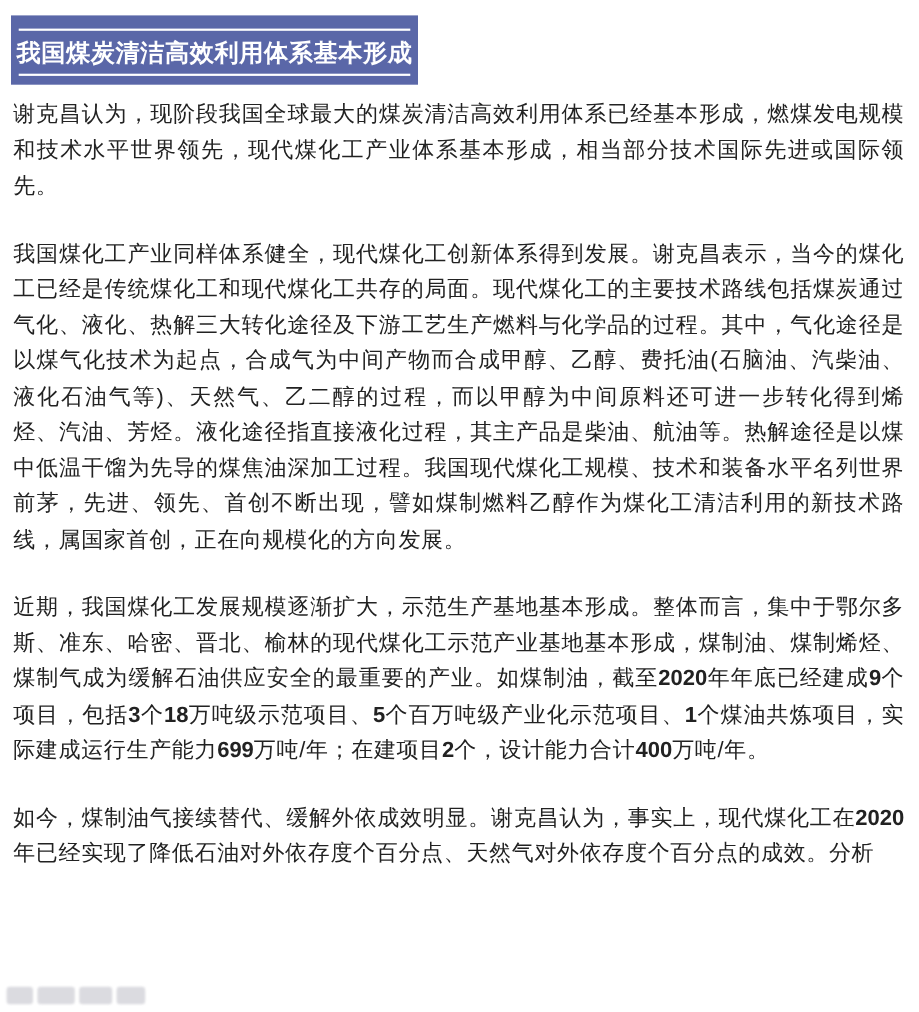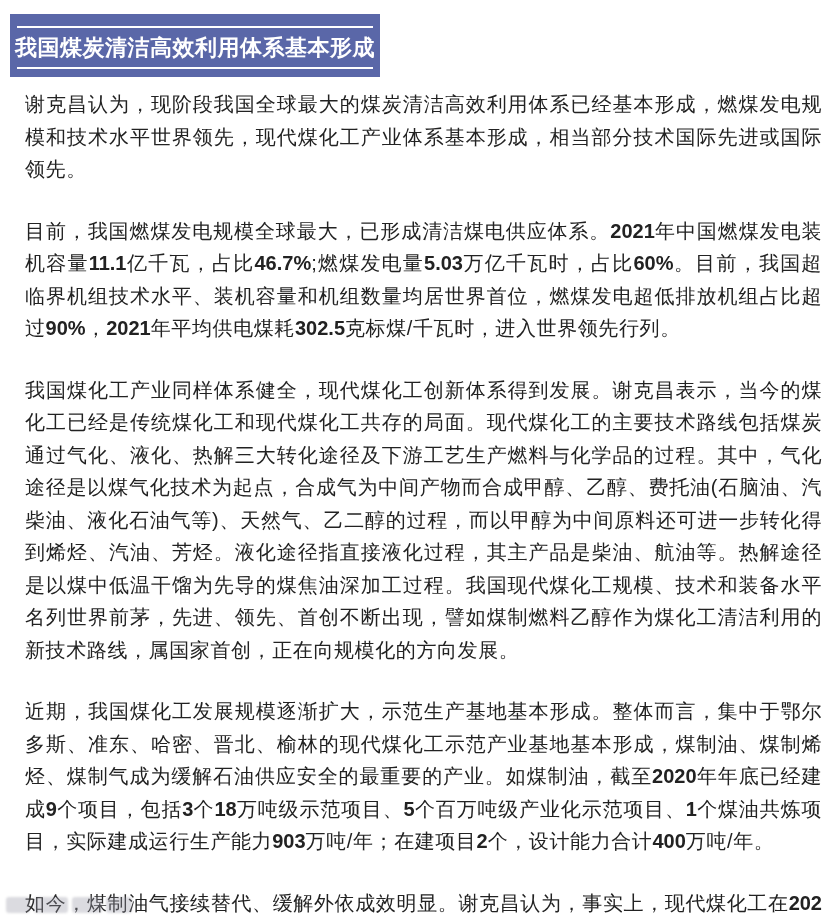--- a/index.html
+++ b/index.html
@@ -50,21 +50,21 @@
     white-space: nowrap;
   }
   
   .article {
     position: absolute;
     left: 12px;
     top: 88px;
     width: 810px;
   }
   .para {
-    margin: 0 0 29px 13px;
+    margin: 0 0 29px 0;
     font-size: 20px;
     line-height: 32.5px;
     letter-spacing: 0.6px;
     color: #222222;
     text-align: justify;
     text-justify: inter-ideograph;
     word-break: break-all;
   }
   .para b {
     font-weight: 700;
@@ -100,23 +100,22 @@
 <div class="page">
 
   <div class="title-badge">
     <div class="title-badge-inner">
       <span class="title-badge-text">我国煤炭清洁高效利用体系基本形成</span>
     </div>
   </div>
 
   <div class="article">
     <p class="para">谢克昌认为，现阶段我国全球最大的煤炭清洁高效利用体系已经基本形成，燃煤发电规模和技术水平世界领先，现代煤化工产业体系基本形成，相当部分技术国际先进或国际领先。</p>
-    <p class="para">目前，我国燃煤发电规模全球最大，已形成清洁煤电供应体系。<b>2021</b>年中国燃煤发电装机容量<b>11.1</b>亿千瓦，占比<b>46.7%</b>;燃煤发电量<b>5.03</b>万亿千瓦时，占比<b>60%</b>。目前，我国超临界机组技术水平、装机容量和机组数量均居世界首位，燃煤发电超低排放机组占比超过<b>90%</b>，<b>2021</b>年平均供电煤耗<b>302.5</b>克标煤/千瓦时，进入世界领先行列。</p>
     <p class="para">我国煤化工产业同样体系健全，现代煤化工创新体系得到发展。谢克昌表示，当今的煤化工已经是传统煤化工和现代煤化工共存的局面。现代煤化工的主要技术路线包括煤炭通过气化、液化、热解三大转化途径及下游工艺生产燃料与化学品的过程。其中，气化途径是以煤气化技术为起点，合成气为中间产物而合成甲醇、乙醇、费托油(石脑油、汽柴油、液化石油气等)、天然气、乙二醇的过程，而以甲醇为中间原料还可进一步转化得到烯烃、汽油、芳烃。液化途径指直接液化过程，其主产品是柴油、航油等。热解途径是以煤中低温干馏为先导的煤焦油深加工过程。我国现代煤化工规模、技术和装备水平名列世界前茅，先进、领先、首创不断出现，譬如煤制燃料乙醇作为煤化工清洁利用的新技术路线，属国家首创，正在向规模化的方向发展。</p>
-    <p class="para">近期，我国煤化工发展规模逐渐扩大，示范生产基地基本形成。整体而言，集中于鄂尔多斯、准东、哈密、晋北、榆林的现代煤化工示范产业基地基本形成，煤制油、煤制烯烃、煤制气成为缓解石油供应安全的最重要的产业。如煤制油，截至<b>2020</b>年年底已经建成<b>9</b>个项目，包括<b>3</b>个<b>18</b>万吨级示范项目、<b>5</b>个百万吨级产业化示范项目、<b>1</b>个煤油共炼项目，实际建成运行生产能力<b>903</b>万吨/年；在建项目<b>2</b>个，设计能力合计<b>400</b>万吨/年。</p>
+    <p class="para">近期，我国煤化工发展规模逐渐扩大，示范生产基地基本形成。整体而言，集中于鄂尔多斯、准东、哈密、晋北、榆林的现代煤化工示范产业基地基本形成，煤制油、煤制烯烃、煤制气成为缓解石油供应安全的最重要的产业。如煤制油，截至<b>2020</b>年年底已经建成<b>9</b>个项目，包括<b>3</b>个<b>18</b>万吨级示范项目、<b>5</b>个百万吨级产业化示范项目、<b>1</b>个煤油共炼项目，实际建成运行生产能力<b>699</b>万吨/年；在建项目<b>2</b>个，设计能力合计<b>400</b>万吨/年。</p>
     <p class="para">如今，煤制油气接续替代、缓解外依成效明显。谢克昌认为，事实上，现代煤化工在<b>2020</b>年已经实现了降低石油对外依存度个百分点、天然气对外依存度个百分点的成效。分析</p>
   </div>
 
   <div class="watermark">
     <span class="wm-block wm-b1"></span>
     <span class="wm-block wm-b2"></span>
     <span class="wm-block wm-b3"></span>
     <span class="wm-block wm-b4"></span>
   </div>
 

